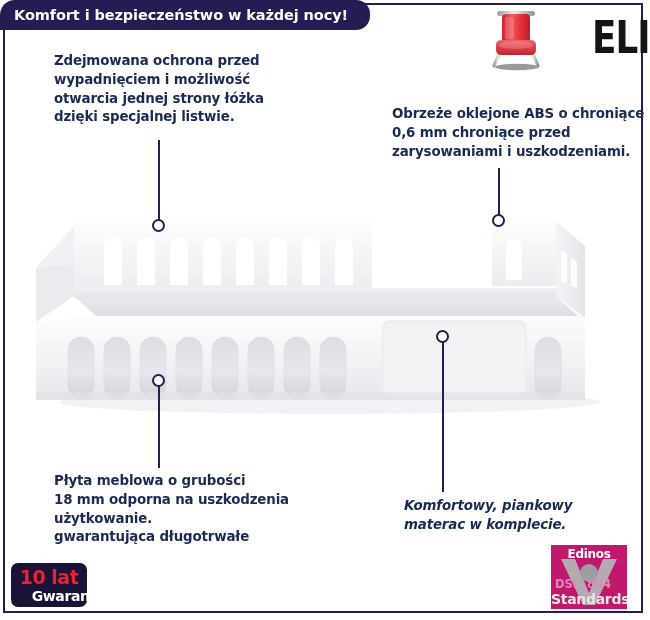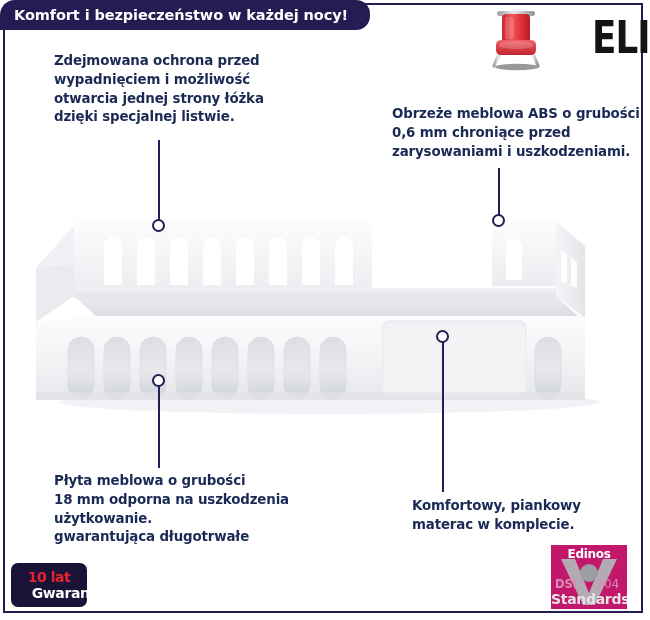--- a/index.html
+++ b/index.html
@@ -88,21 +88,21 @@
     font-weight: bold;
     line-height: 1.40;
     z-index: 5;
     letter-spacing: -0.15px;
     margin-left: 32px;
   }
   .callout div { white-space: nowrap; }
   #callout-rail       { left: 22px;  top: 52px;  }
   #callout-abs        { left: 360px; top: 105px; }
   #callout-board      { left: 22px;  top: 472px; }
-  #callout-mattress   { left: 380px; top: 497px; }
+  #callout-mattress   { left: 372px; top: 497px; font-style: italic; }
 
   
   .leader-line {
     position: absolute;
     width: 1.6px;
     background: #241c52;
     z-index: 4;
   }
   .leader-dot {
     position: absolute;
@@ -126,21 +126,21 @@
     border-radius: 7px;
     z-index: 6;
     display: flex;
     flex-direction: column;
     align-items: center;
     justify-content: center;
     line-height: 1;
   }
   .badge-warranty .w-years {
     color: #e8232f;
-    font-size: 14px;
+    font-size: 19px;
     font-weight: bold;
     letter-spacing: -0.5px;
   }
   .badge-warranty .w-label {
     color: #ffffff;
     font-size: 14px;
     font-weight: bold;
     margin-top: 2px;
     letter-spacing: -0.4px;
     margin-left: 40px;
@@ -171,25 +171,25 @@
     position: absolute;
     left: 4px;
     bottom: 18px;
     color: #d78fb3;
     font-size: 11.5px;
     font-weight: bold;
     z-index: 3;
   }
   .badge-edinos .e-num {
     position: absolute;
-    right: 8px;
+    right: 16px;
     bottom: 18px;
     color: #d78fb3;
     font-size: 11.5px;
-    font-weight: normal;
+    font-weight: bold;
     z-index: 3;
   }
   .badge-edinos .e-std {
     position: absolute;
     bottom: 2px;
     left: 0;
     right: 0;
     text-align: center;
     color: #e5e5e5;
     font-size: 14px;
@@ -373,21 +373,21 @@
   <div class="leader-dot" style="left:436px; top:330px;"></div>
 
   <div class="callout" id="callout-rail">
     <div>Zdejmowana ochrona przed</div>
     <div>wypadnięciem i możliwość</div>
     <div>otwarcia jednej strony łóżka</div>
     <div>dzięki specjalnej listwie.</div>
   </div>
 
   <div class="callout" id="callout-abs">
-    <div>Obrzeże meblowa ABS o grubości</div>
+    <div>Obrzeże oklejone ABS o chroniące</div>
     <div>0,6 mm chroniące przed</div>
     <div>zarysowaniami i uszkodzeniami.</div>
   </div>
 
   <div class="callout" id="callout-board">
     <div>Płyta meblowa o grubości</div>
     <div>18 mm odporna na uszkodzenia</div>
     <div>użytkowanie.</div>
     <div>gwarantująca długotrwałe</div>
   </div>

